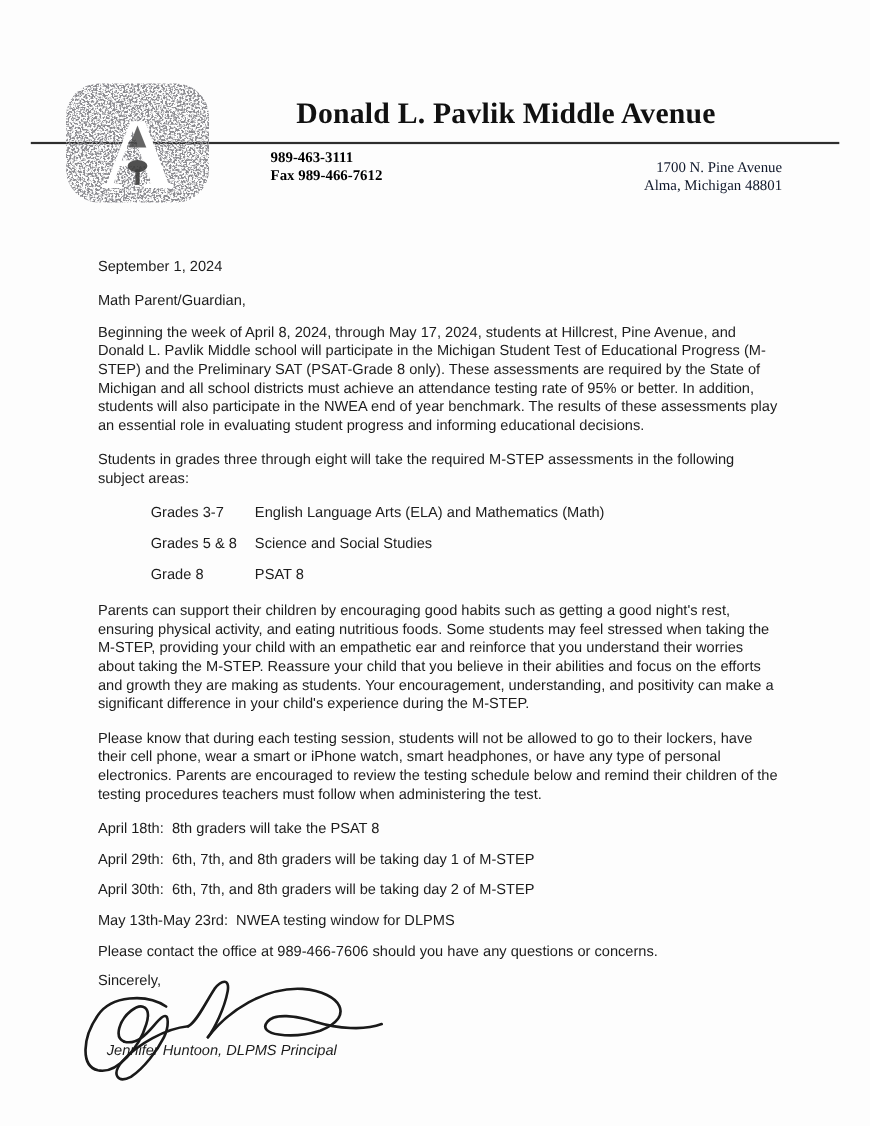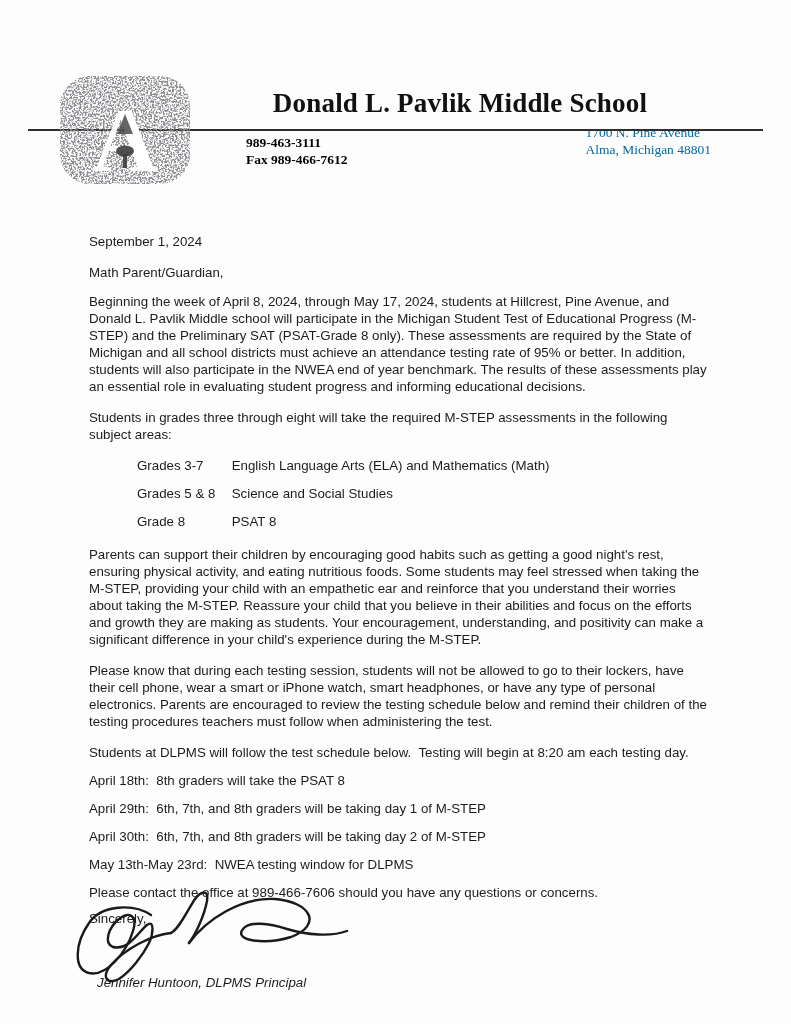--- a/index.html
+++ b/index.html
@@ -25,23 +25,24 @@
     font-family:"Liberation Serif","DejaVu Serif",serif;
     font-weight:700;font-size:27px;color:#111;
     letter-spacing:.2px;
   }
   .contact-left{
     position:absolute;left:246px;top:134px;
     font-family:"Liberation Serif","DejaVu Serif",serif;
     font-size:13.5px;line-height:17px;color:#000000;font-weight:bold;
   }
   .contact-right{
-    position:absolute;right:80px;top:124px;
+    position:absolute;right:80px;top:143px;
+    text-align:right;
     font-family:"Liberation Serif","DejaVu Serif",serif;
-    font-size:13.5px;line-height:17px;color:#0369a1;
+    font-size:13.5px;line-height:17px;color:#0f172a;
   }
   
   .letter-body{
     position:absolute;left:89px;top:233px;width:618px;
     font-size:13.3px;line-height:17px;
   }
   .date{margin:0 0 14px 0;}
   .salutation{margin:0 0 12px 0;}
   .para{margin:0 0 14px 0;white-space:pre-wrap;}
   .subject-table{margin:2px 0 16px 0;}
@@ -72,21 +73,21 @@
         <feComposite operator="in" in2="SourceAlpha"></feComposite>
       </filter>
     </defs>
     <rect x="2" y="2" width="130" height="108" rx="30" ry="30" fill="#777" filter="url(#speckle)"></rect>
     <text x="67" y="97" text-anchor="middle" font-family="Liberation Serif, DejaVu Serif, serif" font-weight="bold" font-size="92" fill="#ffffff">A</text>
     <polygon points="67,40 59,60 75,60" fill="#4a4a4a" opacity="0.85"></polygon>
     <ellipse cx="67" cy="77" rx="9" ry="5.5" fill="#3d3d3d" opacity="0.9"></ellipse>
     <rect x="65" y="80" width="4" height="14" fill="#3d3d3d" opacity="0.9"></rect>
   </svg>
 
-  <div class="school-title">Donald L. Pavlik Middle School</div>
+  <div class="school-title">Donald L. Pavlik Middle Avenue</div>
 
   <div class="contact-left">
     <div>989-463-3111</div>
     <div>Fax 989-466-7612</div>
   </div>
   <div class="contact-right">
     <div>1700 N. Pine Avenue</div>
     <div>Alma, Michigan 48801</div>
   </div>
 
@@ -108,21 +109,20 @@
       </div>
         <div class="subject-row">
         <span class="grades">Grade 8</span>
         <span class="subjects">PSAT 8</span>
       </div>
       </div>
 
     <p class="para">Parents can support their children by encouraging good habits such as getting a good night's rest, ensuring physical activity, and eating nutritious foods. Some students may feel stressed when taking the M-STEP, providing your child with an empathetic ear and reinforce that you understand their worries about taking the M-STEP. Reassure your child that you believe in their abilities and focus on the efforts and growth they are making as students. Your encouragement, understanding, and positivity can make a significant difference in your child's experience during the M-STEP.</p>
     <p class="para">Please know that during each testing session, students will not be allowed to go to their lockers, have their cell phone, wear a smart or iPhone watch, smart headphones, or have any type of personal electronics. Parents are encouraged to review the testing schedule below and remind their children of the testing procedures teachers must follow when administering the test.</p>
 
-    <p class="sched-intro">Students at DLPMS will follow the test schedule below.  Testing will begin at 8:20 am each testing day.</p>
 
     <div>
         <p class="sched">April 18th:  8th graders will take the PSAT 8</p>
         <p class="sched">April 29th:  6th, 7th, and 8th graders will be taking day 1 of M-STEP</p>
         <p class="sched">April 30th:  6th, 7th, and 8th graders will be taking day 2 of M-STEP</p>
         <p class="sched">May 13th-May 23rd:  NWEA testing window for DLPMS</p>
       </div>
 
     <p class="contact-line">Please contact the office at 989-466-7606 should you have any questions or concerns.</p>
     <p class="closing">Sincerely,</p>

